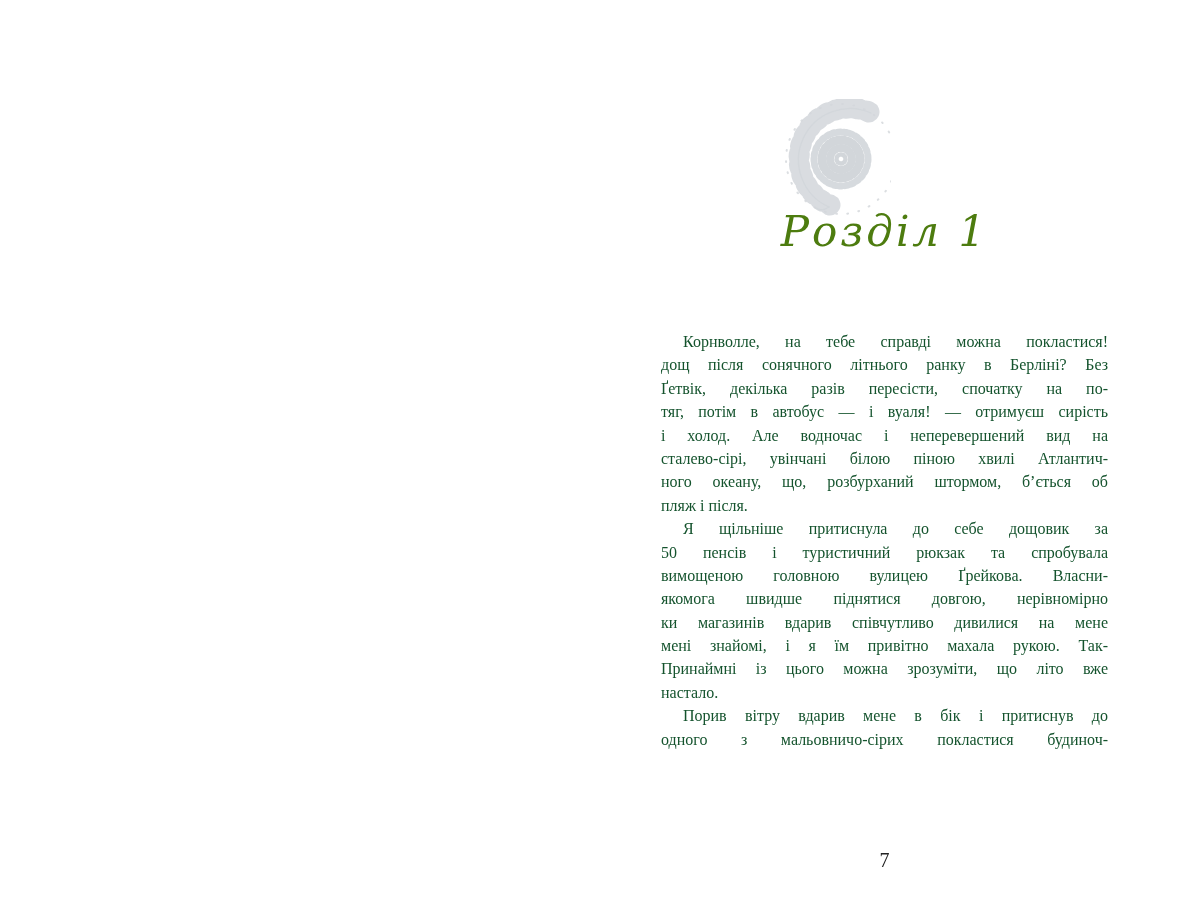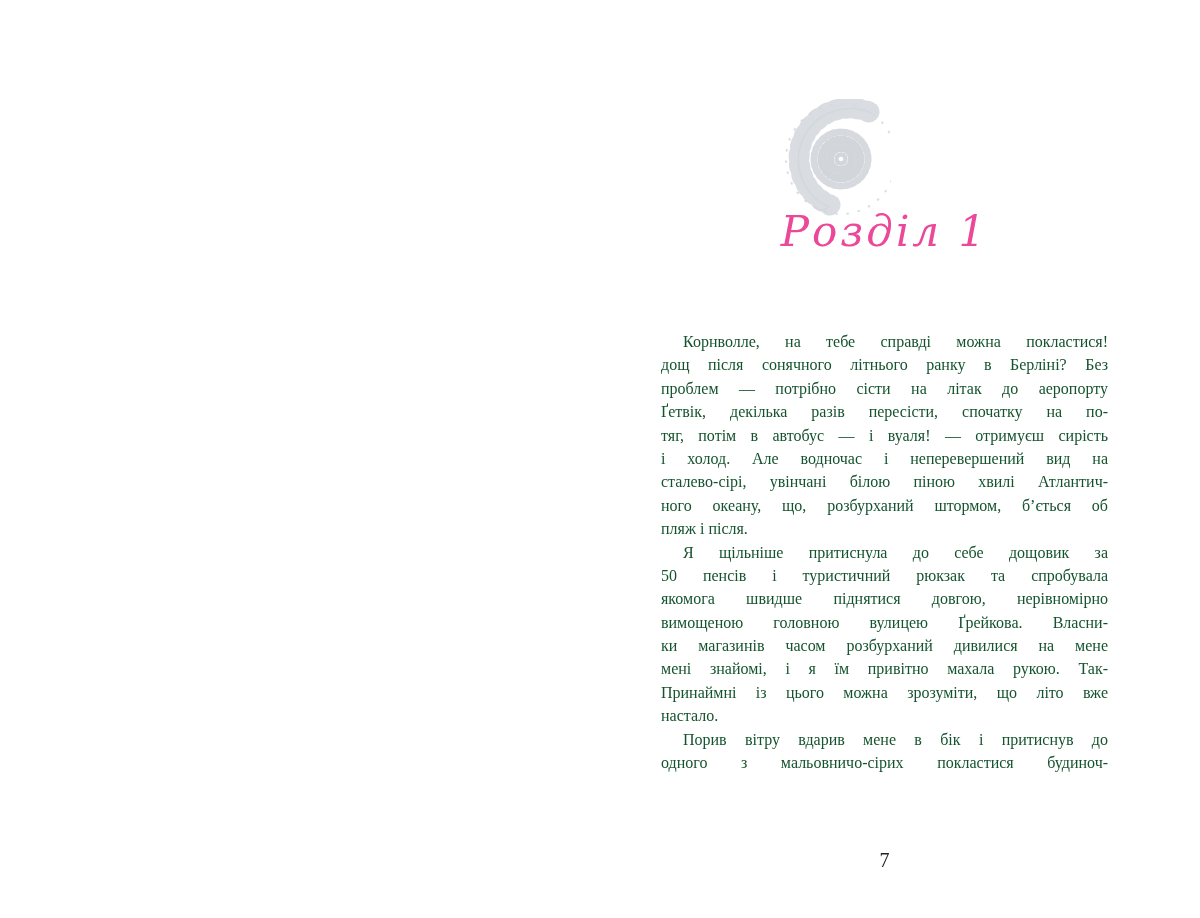--- a/index.html
+++ b/index.html
@@ -25,21 +25,21 @@
   .chapter-title {
     position: absolute;
     left: 0; top: 207px; width: 100%;
     margin: 0;
     text-align: center;
     font-family: "DejaVu Serif", serif;
     font-style: italic;
     font-weight: normal;
     font-size: 42px;
     letter-spacing: 3px;
-    color: #ec4899;
+    color: #4d7c0f;
   }
   .text-block {
     position: absolute;
     left: 0; top: 330px;
     width: 447px;
     font-size: 16px;
     line-height: 23.4px;
     color: #14532d;
   }
   .para { margin: 0; }
@@ -79,34 +79,33 @@
       <circle cx="72" cy="60" r="4.5" stroke-width="4.5" stroke-dasharray="1 1.5"></circle>
     </svg>
   </div>
 
   <h1 class="chapter-title">Розділ 1</h1>
 
   <div class="text-block">
     <div class="para">
       <div class="line first">Корнволле, на тебе справді можна покластися!</div>
       <div class="line">дощ після сонячного літнього ранку в Берліні? Без</div>
-      <div class="line">проблем — потрібно сісти на літак до аеропорту</div>
       <div class="line">Ґетвік, декілька разів пересісти, спочатку на по-</div>
       <div class="line">тяг, потім в автобус — і вуаля! — отримуєш сирість</div>
       <div class="line">і холод. Але водночас і неперевершений вид на</div>
       <div class="line">сталево-сірі, увінчані білою піною хвилі Атлантич-</div>
       <div class="line">ного океану, що, розбурханий штормом, б’ється об</div>
       <div class="line end">пляж і після.</div>
     </div>
     <div class="para">
       <div class="line first">Я щільніше притиснула до себе дощовик за</div>
       <div class="line">50 пенсів і туристичний рюкзак та спробувала</div>
+      <div class="line">вимощеною головною вулицею Ґрейкова. Власни-</div>
       <div class="line">якомога швидше піднятися довгою, нерівномірно</div>
-      <div class="line">вимощеною головною вулицею Ґрейкова. Власни-</div>
-      <div class="line">ки магазинів часом розбурханий дивилися на мене</div>
+      <div class="line">ки магазинів вдарив співчутливо дивилися на мене</div>
       <div class="line">мені знайомі, і я їм привітно махала рукою. Так-</div>
       <div class="line">Принаймні із цього можна зрозуміти, що літо вже</div>
       <div class="line end">настало.</div>
     </div>
     <div class="para">
       <div class="line first">Порив вітру вдарив мене в бік і притиснув до</div>
       <div class="line">одного з мальовничо-сірих покластися будиноч-</div>
     </div>
   </div>
 

